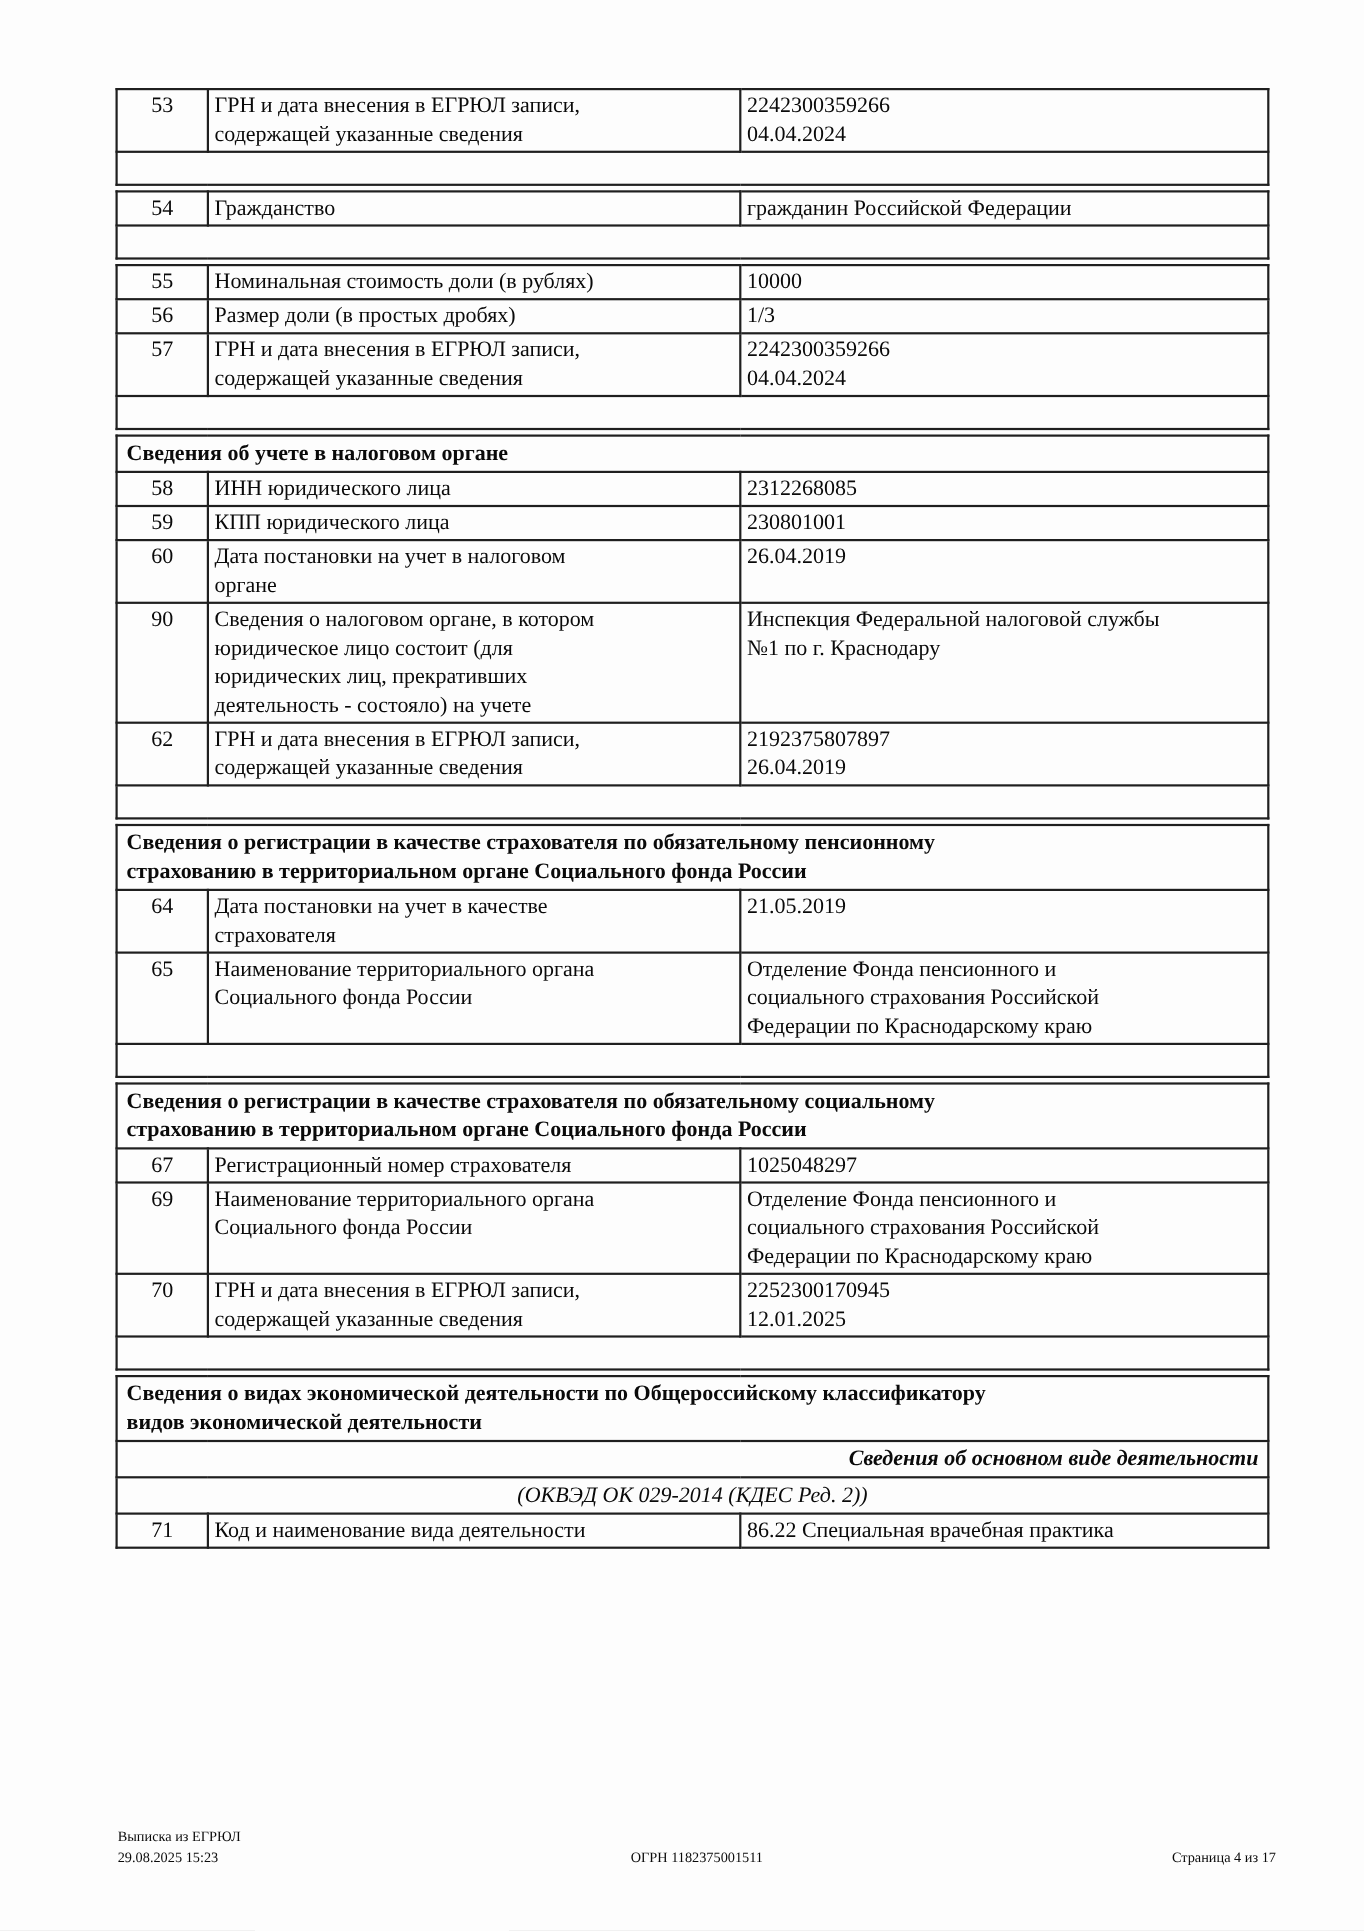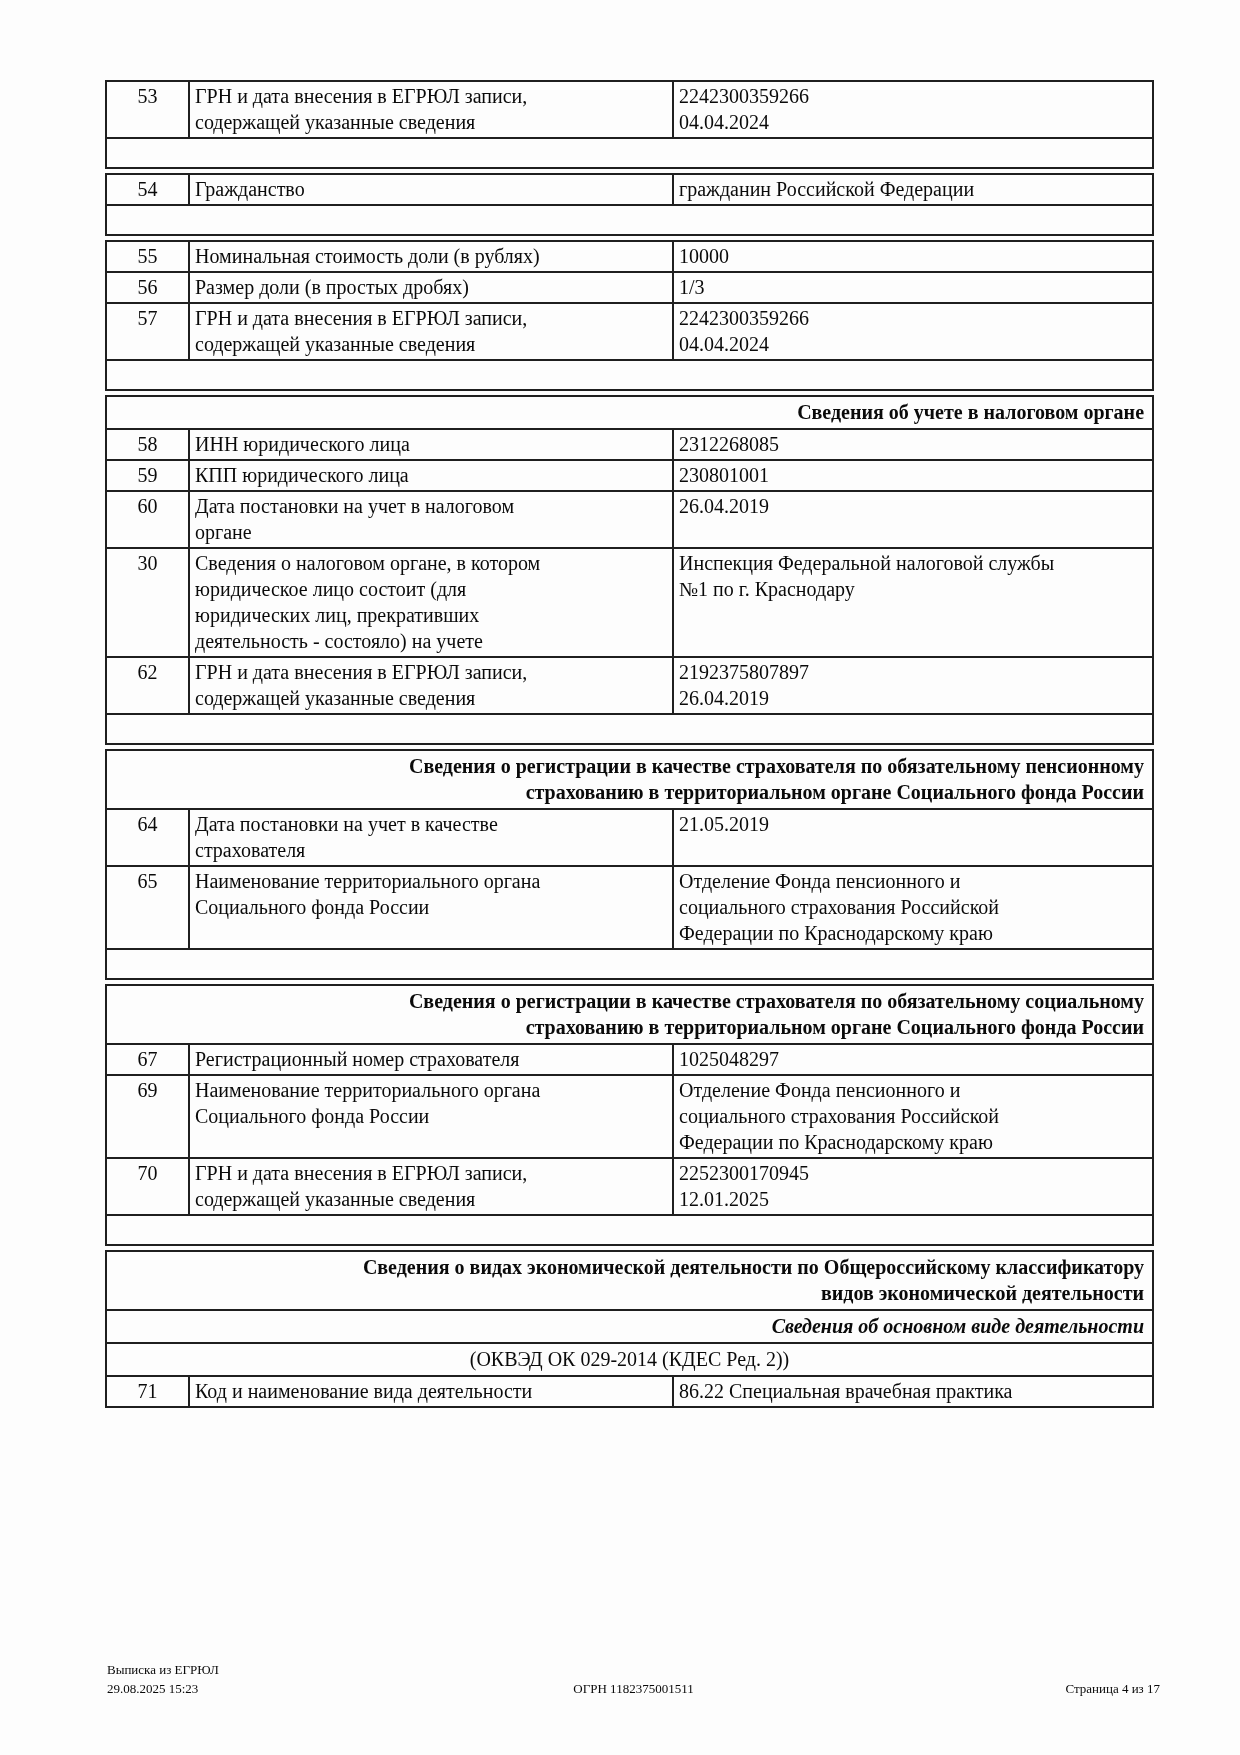--- a/index.html
+++ b/index.html
@@ -19,23 +19,23 @@
     border:2px solid #1f1f1f;
     padding:1px 5px 2px 5px;
     font-size:20px; line-height:26px;
     vertical-align:top; overflow:hidden;
   }
   col.c-num { width:83px; }
   col.c-lbl { width:484px; }
   col.c-val { width:480px; }
   td.n { text-align:center; }
   td.l, td.v { white-space:pre-line; }
-  tr.sec-hdr td { font-weight:700; text-align:right; white-space:pre-line; padding:2px 8px 3px 8px; }
+  tr.sec-hdr td { font-weight:700; text-align:left; white-space:pre-line; padding:2px 8px 3px 8px; }
   tr.sub-hdr td { font-weight:700; font-style:italic; text-align:right; padding:2px 8px 3px 8px; }
-  tr.sub-hdr2 td { font-weight:400; text-align:center; padding:2px 8px 3px 8px; }
+  tr.sub-hdr2 td { font-weight:400; font-style:italic; text-align:center; padding:2px 8px 3px 8px; }
   tr.spacer td { height:30px; padding:0; }
   .footer { position:absolute; left:107px; top:1660px; width:1053px; height:40px; font-size:13px; line-height:19px; }
   .f-left   { position:absolute; left:0; top:0; }
   .f-center { position:absolute; left:0; right:0; top:19px; text-align:center; }
   .f-right  { position:absolute; right:0; top:19px; text-align:left; }
 </style>
 </head>
 <body>
 
 <div class="page">
@@ -129,21 +129,21 @@
         <td class="l">КПП юридического лица</td>
         <td class="v">230801001</td>
       </tr>
       <tr>
         <td class="n">60</td>
         <td class="l">Дата постановки на учет в налоговом
 органе</td>
         <td class="v">26.04.2019</td>
       </tr>
       <tr>
-        <td class="n">30</td>
+        <td class="n">90</td>
         <td class="l">Сведения о налоговом органе, в котором
 юридическое лицо состоит (для
 юридических лиц, прекративших
 деятельность - состояло) на учете</td>
         <td class="v">Инспекция Федеральной налоговой службы
 №1 по г. Краснодару</td>
       </tr>
       <tr>
         <td class="n">62</td>
         <td class="l">ГРН и дата внесения в ЕГРЮЛ записи,

